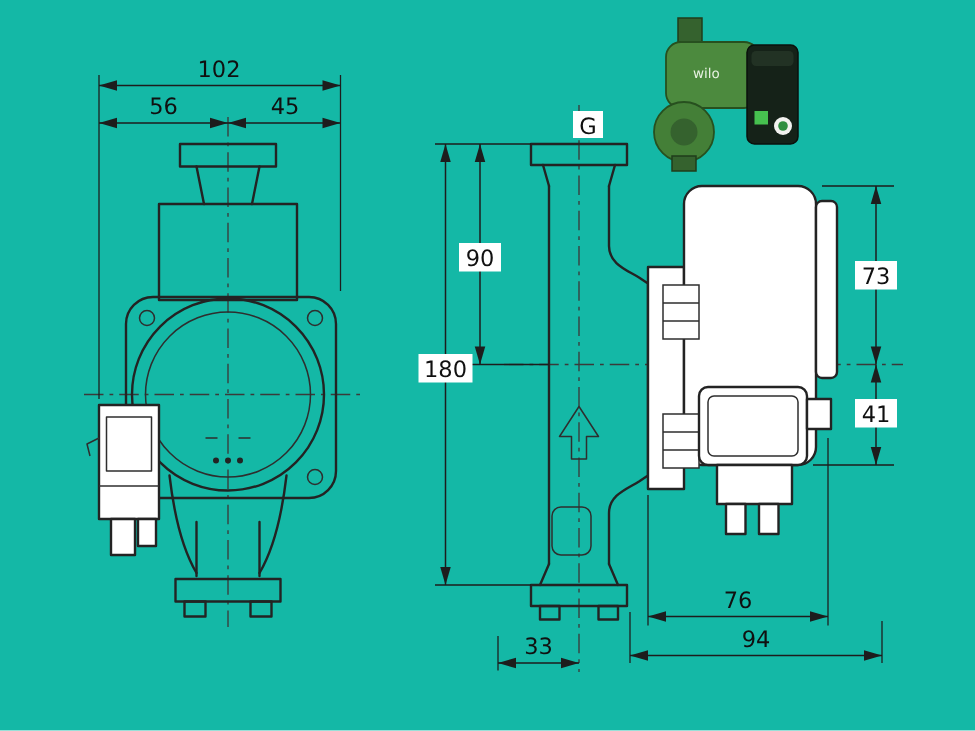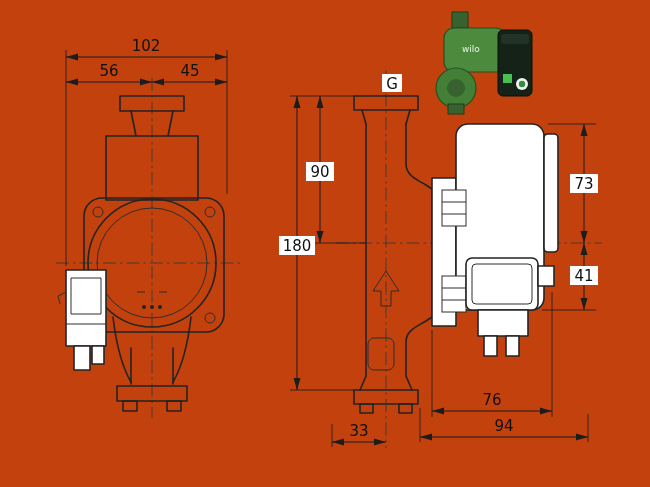--- a/index.html
+++ b/index.html
@@ -1,16 +1,16 @@
 <!DOCTYPE html>
 <html><head>
 <meta charset="utf-8">
 <style>
   html,body{margin:0;padding:0;background:#ffffff;}
-  .page{position:relative;width:650px;height:487px;background:#c2410c;overflow:hidden;
+  .page{position:relative;width:650px;height:487px;background:#14b8a6;overflow:hidden;
         font-family:"DejaVu Sans","Liberation Sans",sans-serif;}
   svg{display:block;}
   .ol{fill:none;stroke:#232323;stroke-width:1.6;stroke-linejoin:round;stroke-linecap:round;}
   .olw{fill:#ffffff;stroke:#232323;stroke-width:1.6;stroke-linejoin:round;}
   .thin{fill:none;stroke:#2e2e2e;stroke-width:1;stroke-linejoin:round;}
   .thinw{fill:#ffffff;stroke:#2e2e2e;stroke-width:1;}
   .cl{fill:none;stroke:#3a3a3a;stroke-width:0.9;stroke-dasharray:13 4 2.5 4;}
   .dim{stroke:#1d1d1d;stroke-width:1;fill:none;}
   .ext{stroke:#1d1d1d;stroke-width:0.85;fill:none;}
   .dimtxt{font-size:15px;fill:#101010;text-anchor:middle;}

